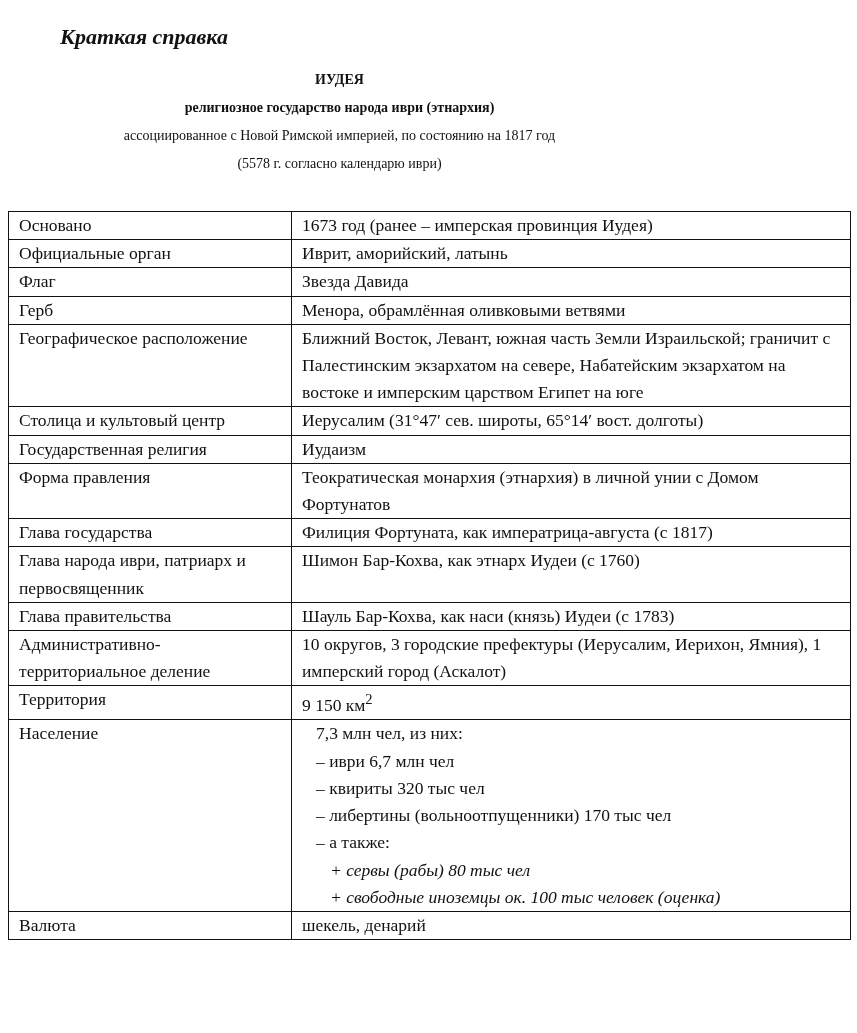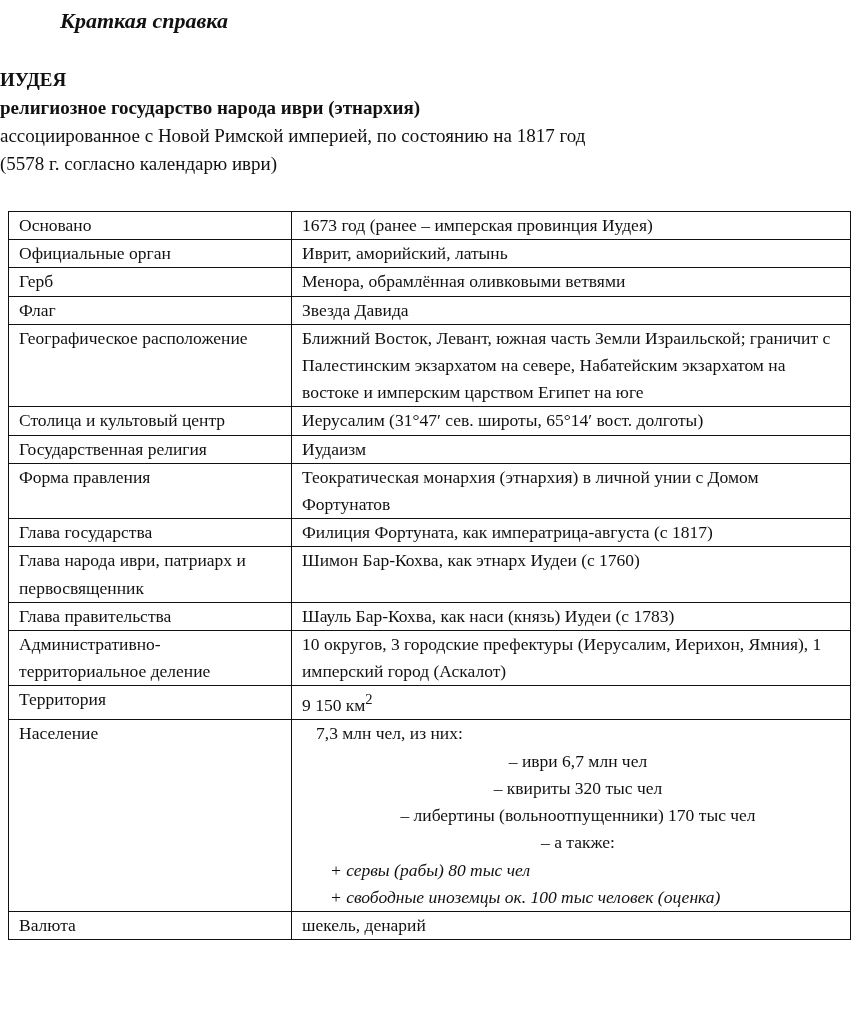--- a/index.html
+++ b/index.html
@@ -2,45 +2,45 @@
 <html><head>
 <meta charset="utf-8">
 <style>
   html, body { margin: 0; padding: 0; background: #ffffff; }
   body {
     width: 857px; height: 1033px; position: relative; overflow: hidden;
     font-family: "Liberation Serif", "DejaVu Serif", serif;
     color: #111111;
   }
   .kicker {
-    position: absolute; left: 60px; top: 8px;
+    position: absolute; left: 60px; top: 24px;
     font-style: italic; font-weight: bold; font-size: 22px;
     font-family: "Liberation Serif", serif;
   }
   .heading {
     position: absolute; left: 0; width: 679px; top: 66px;
-    font-size: 19px; line-height: 28px;
+    text-align: center; font-size: 14px; line-height: 28px;
   }
   .heading .t1, .heading .t2 { font-weight: bold; }
   table.info {
     position: absolute; left: 8px; top: 211px; width: 843px;
     border-collapse: collapse; font-size: 17.5px;
     font-family: "Liberation Serif", "DejaVu Serif", serif;
     padding-left: 16px;
   }
   table.info td {
     border: 1.3px solid #111;
     padding: 0 10px;
     vertical-align: top;
     line-height: 27.2px;
   }
   table.info td.k { width: 262px; }
   .pop-line { display: block; }
   .pop-line.l0 { padding-left: 14px; }
-  .pop-line.l1 { padding-left: 14px; text-align: center; }
+  .pop-line.l1 { padding-left: 14px; }
   .pop-line.l2 { padding-left: 28px; font-style: italic; }
 </style>
 </head>
 <body>
 
 <div class="kicker">Краткая справка</div>
 
 <div class="heading">
   <div class="t1">ИУДЕЯ</div>
   <div class="t2">религиозное государство народа иври (этнархия)</div>
@@ -52,26 +52,26 @@
   <tbody>
     <tr>
       <td class="k">Основано</td>
       <td>1673 год (ранее – имперская провинция Иудея)</td>
     </tr>
     <tr>
       <td class="k">Официальные орган</td>
       <td>Иврит, аморийский, латынь</td>
     </tr>
     <tr>
+      <td class="k">Флаг</td>
+      <td>Звезда Давида</td>
+    </tr>
+    <tr>
       <td class="k">Герб</td>
       <td>Менора, обрамлённая оливковыми ветвями</td>
-    </tr>
-    <tr>
-      <td class="k">Флаг</td>
-      <td>Звезда Давида</td>
     </tr>
     <tr>
       <td class="k">Географическое расположение</td>
       <td>Ближний Восток, Левант, южная часть Земли Израильской; граничит с Палестинским экзархатом на севере, Набатейским экзархатом на востоке и имперским царством Египет на юге</td>
     </tr>
     <tr>
       <td class="k">Столица и культовый центр</td>
       <td>Иерусалим (31°47′ сев. широты, 65°14′ вост. долготы)</td>
     </tr>
     <tr>

